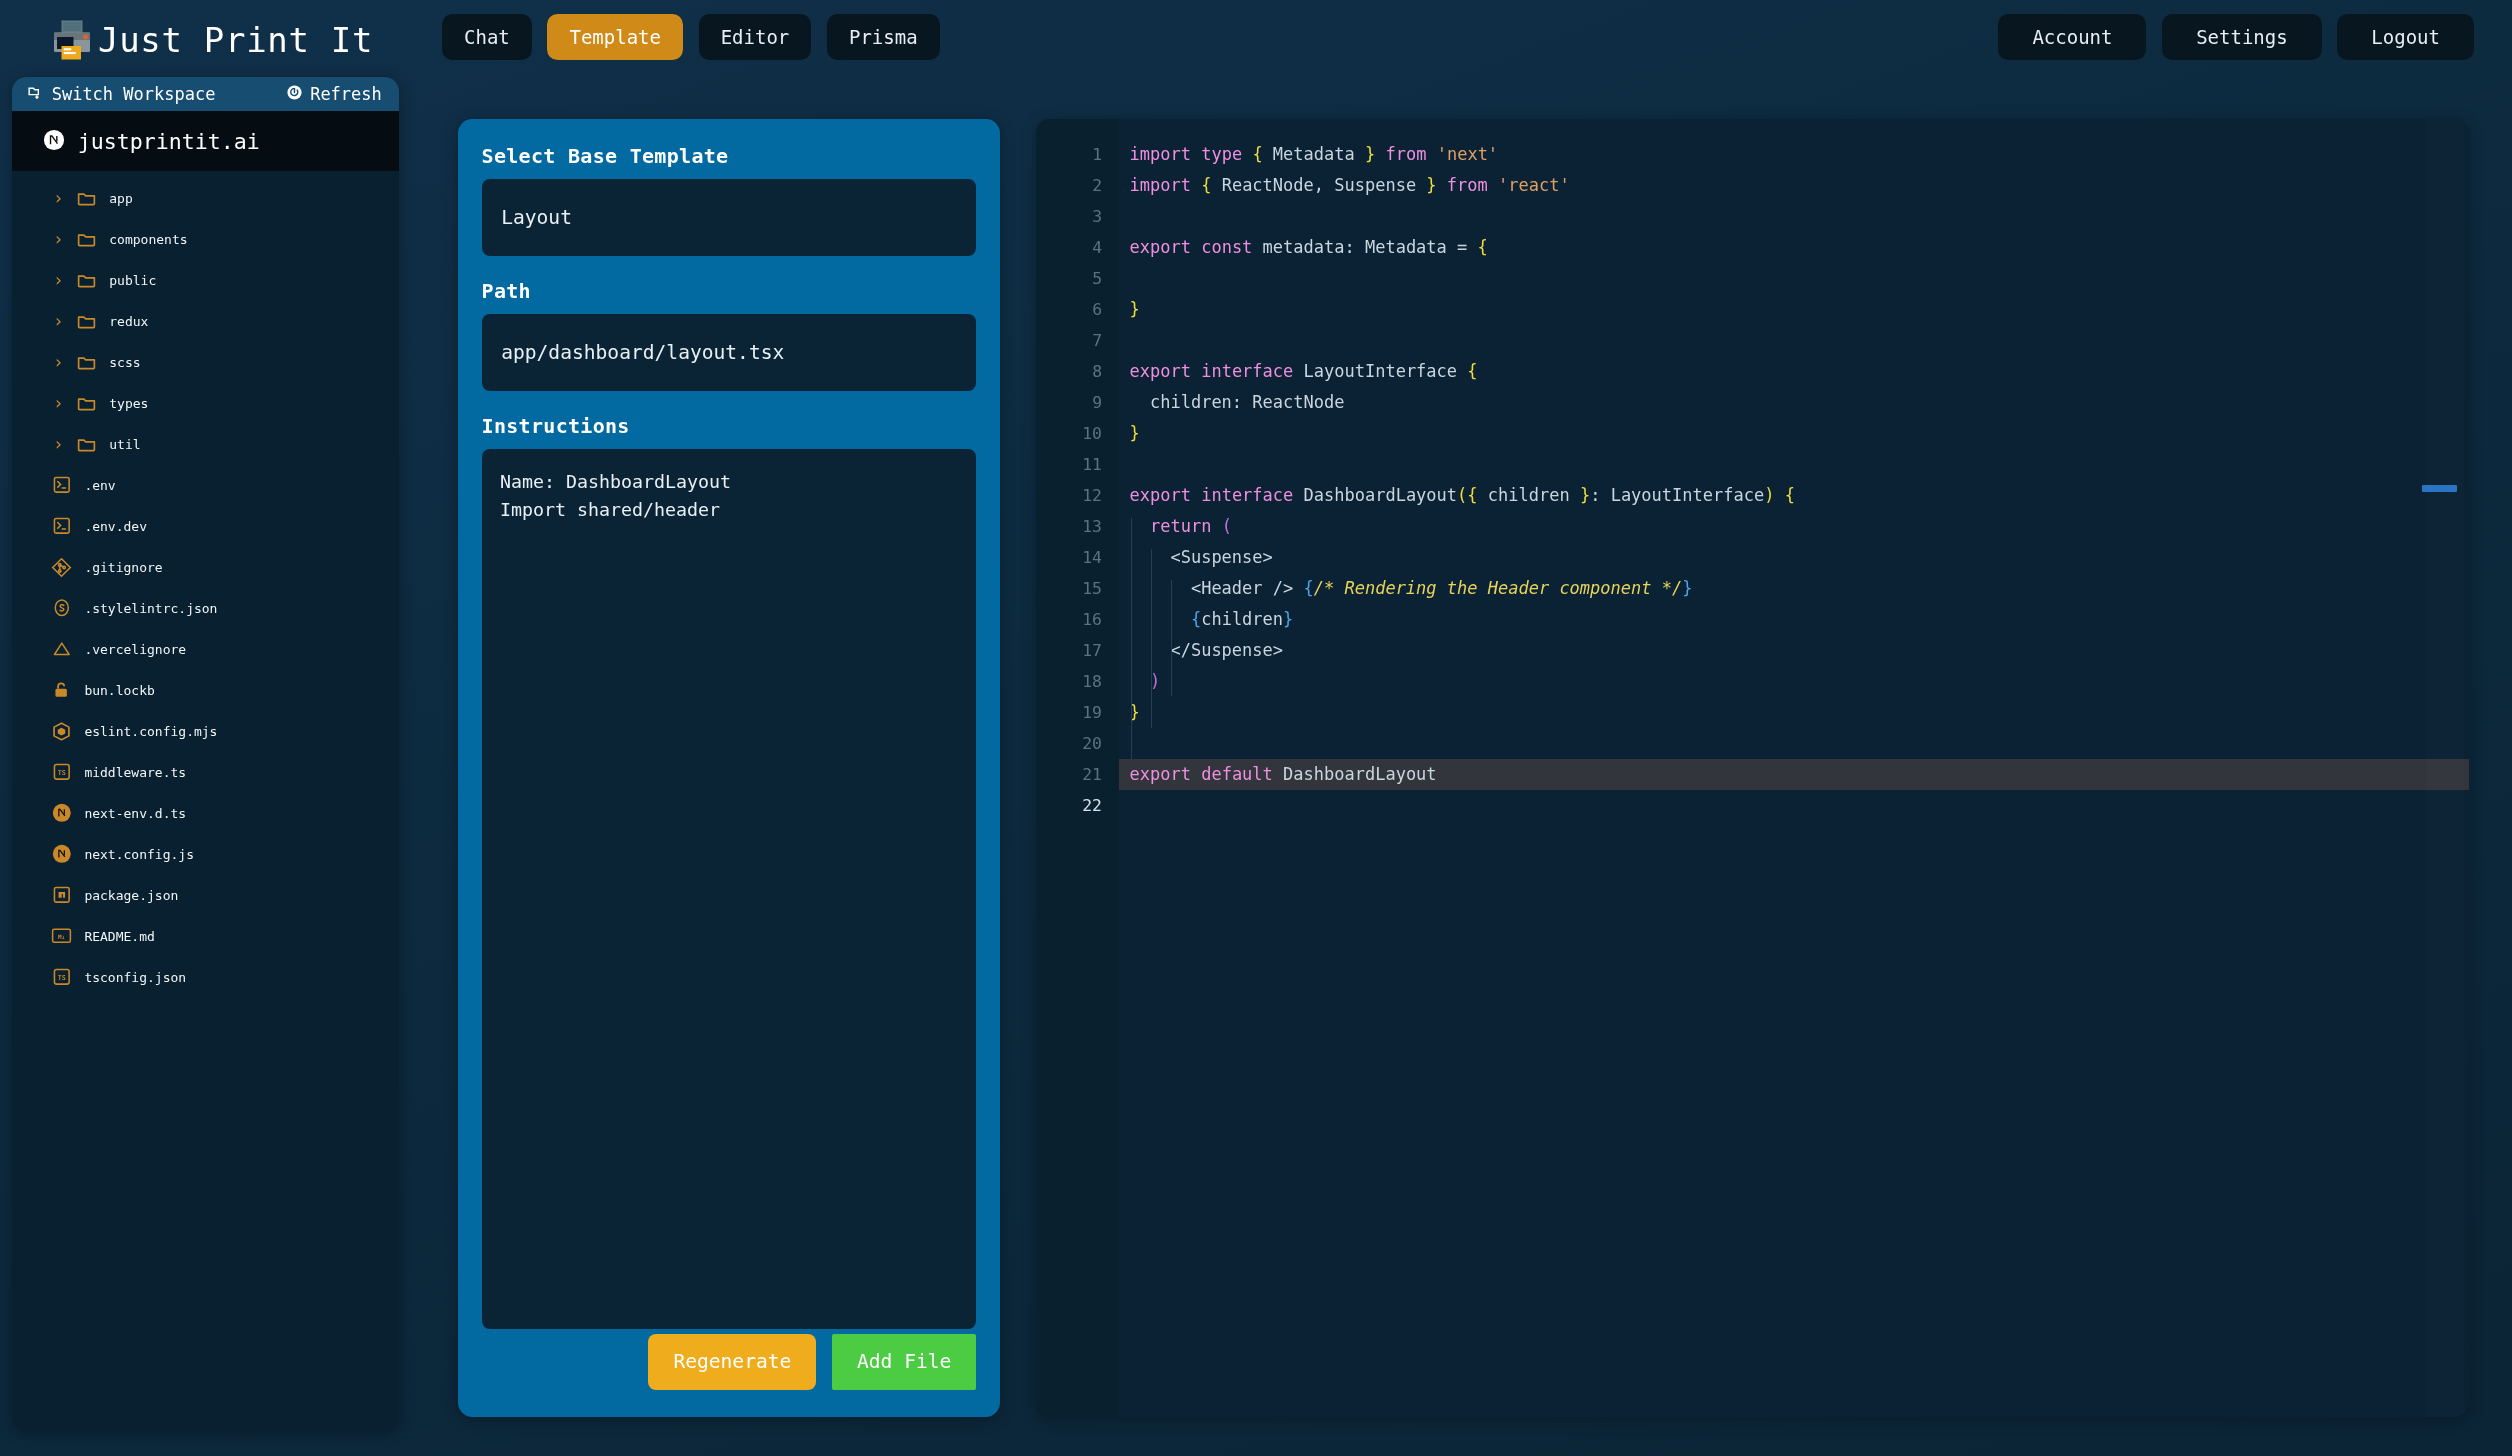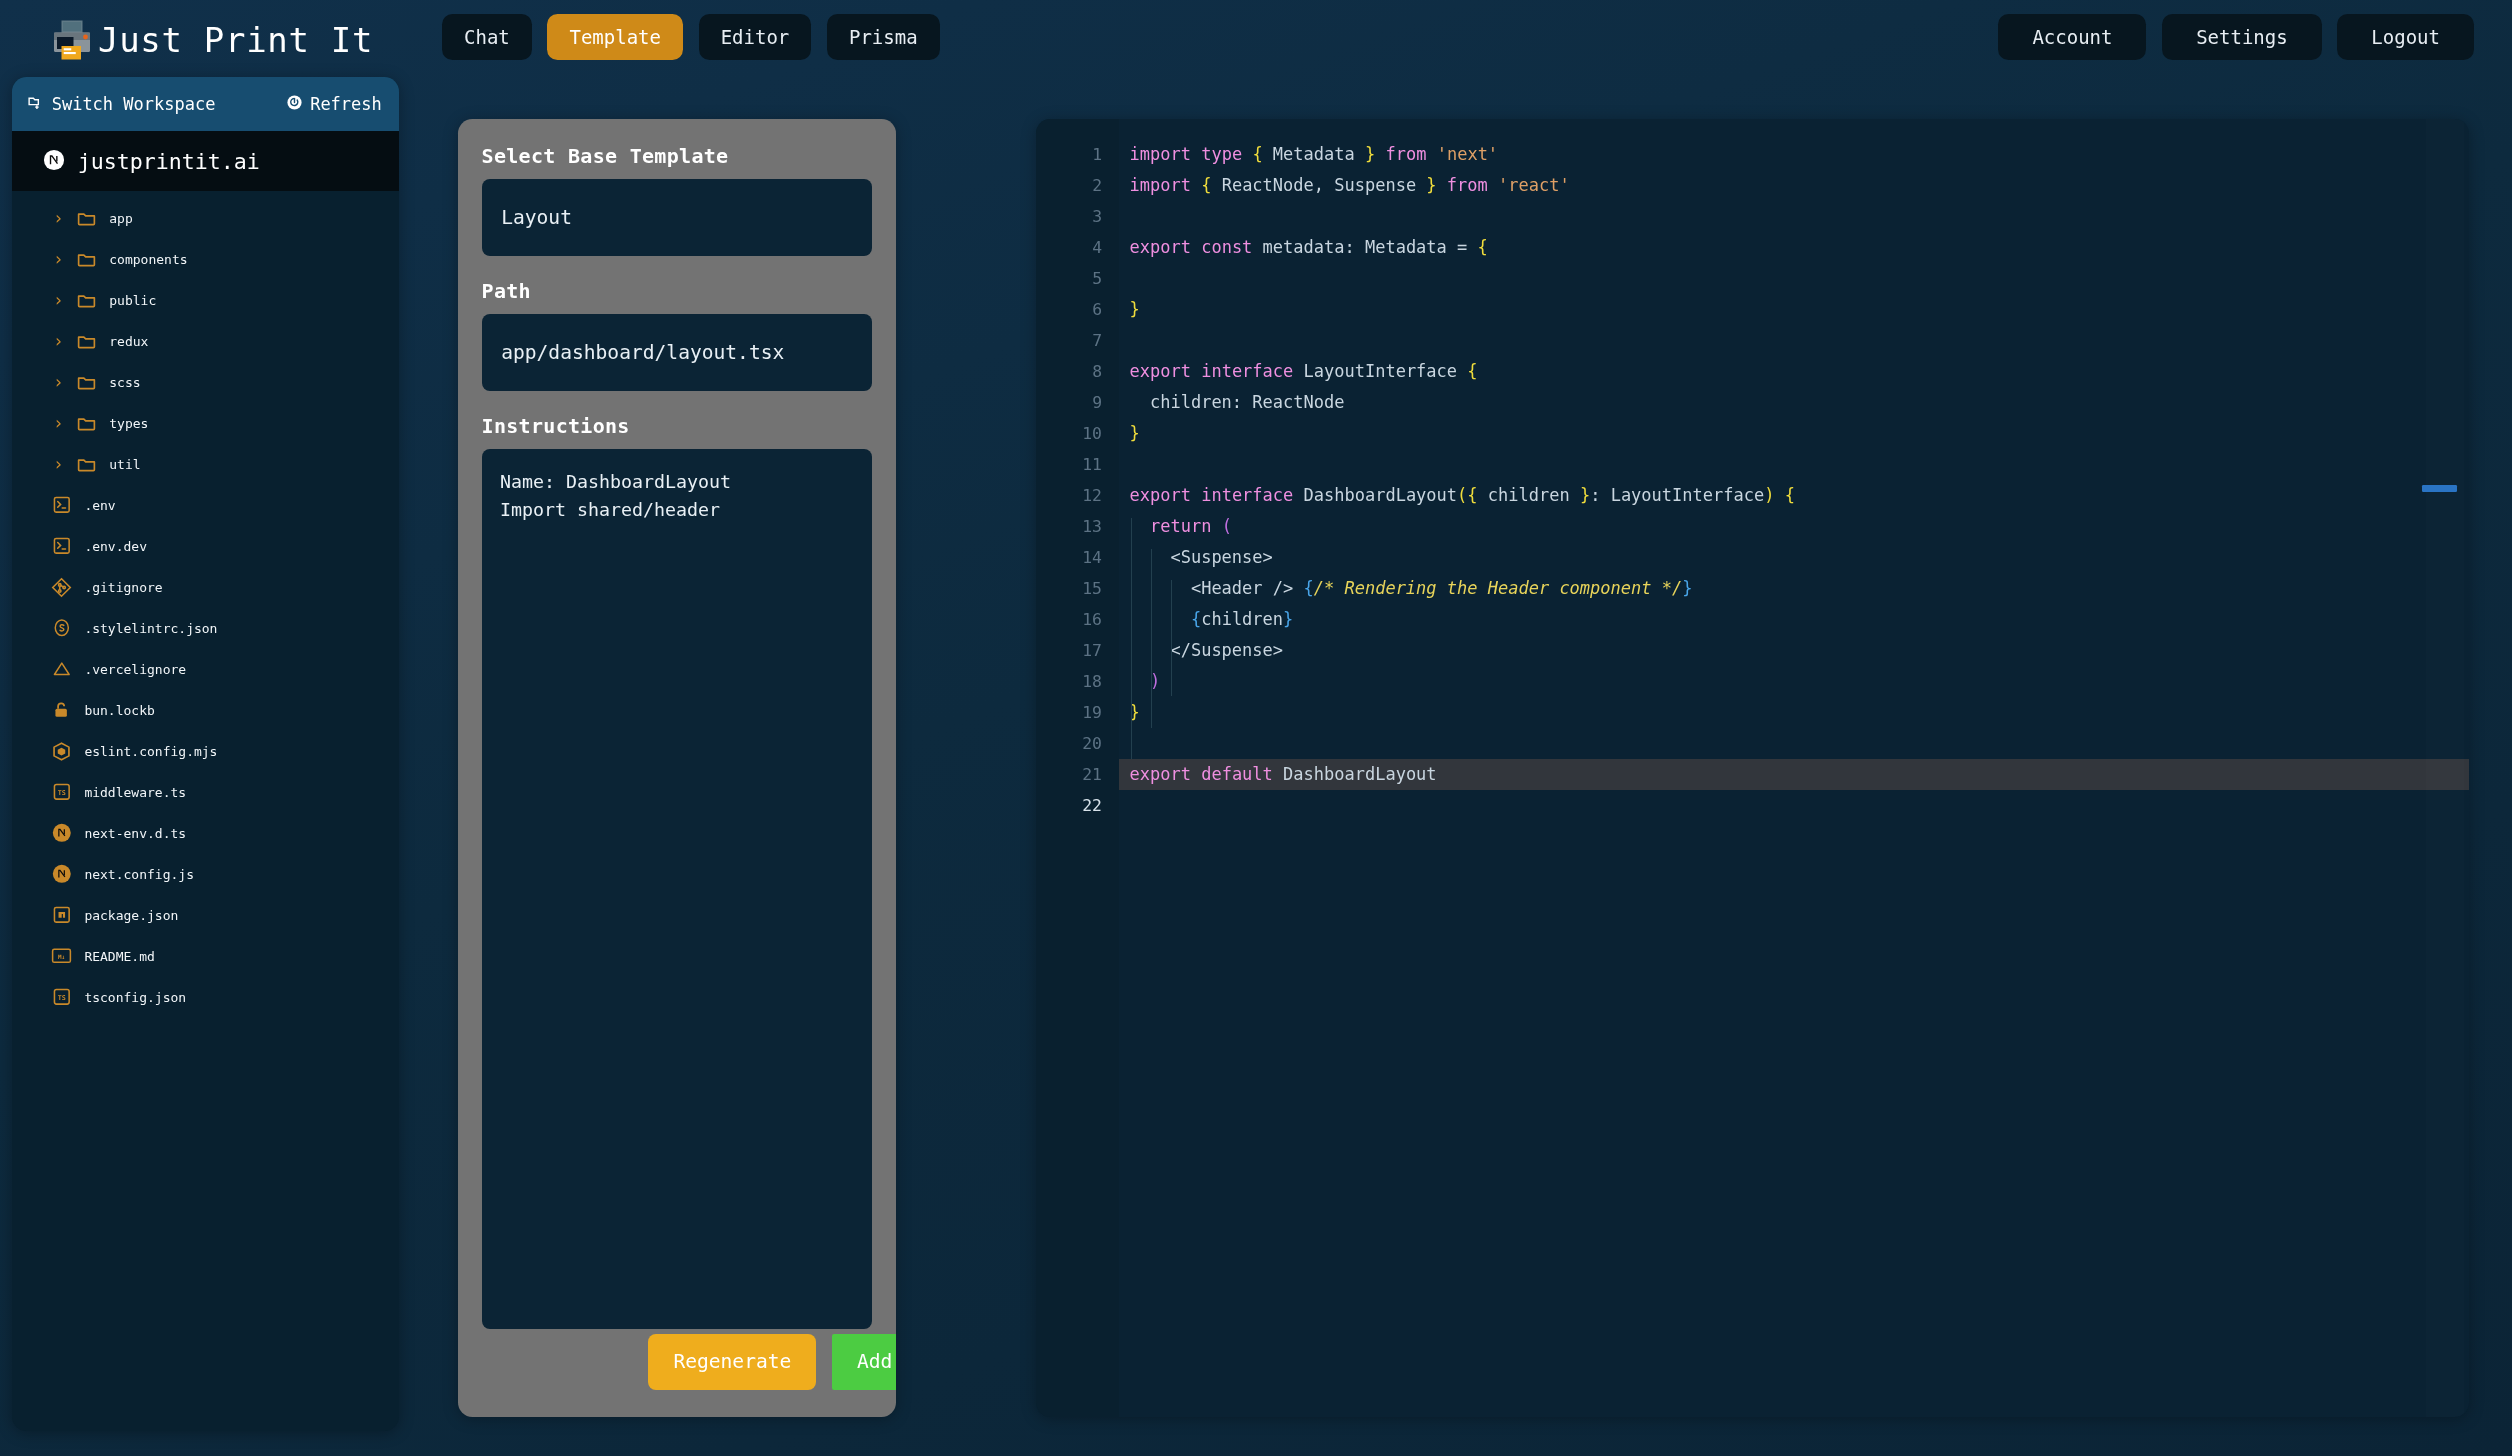--- a/index.html
+++ b/index.html
@@ -65,21 +65,21 @@
   
   .sidebar {
     position: absolute; left: 11.8px; top: 77px;
     width: 387px; height: 1354px;
     background: #08202f;
     border-radius: 14.4px;
     overflow: hidden;
     box-shadow: 0 2px 14.4px rgba(0,0,0,0.30);
   }
   .ws-header {
-    height: 54px; background: #174d70;
+    height: 34px; background: #174d70;
     display: flex; align-items: center; justify-content: space-between;
     padding: 0 17px 0 15.7px;
   }
   .ws-switch, .ws-refresh {
     display: flex; align-items: center; gap: 7.2px;
     color: #ffffff; font-size: 17px; cursor: pointer;
     font-family: "DejaVu Sans Mono", monospace; white-space: nowrap;
   }
   .ws-row {
     height: 60px; background: #050d12;
@@ -105,22 +105,22 @@
   }
   .tree-row .nm {
     margin-left: 11px; color: #f2f6f9; font-size: 13px;
     font-family: "DejaVu Sans Mono", monospace; white-space: nowrap;
   }
   .tree-row.file { padding-left: 38px; }
 
   
   .form-panel {
     position: absolute; left: 458px; top: 119px;
-    width: 438px; height: 1298px;
-    background: #737373;
+    width: 542px; height: 1298px;
+    background: #0369a1;
     border-radius: 14.4px;
     box-shadow: 0 2px 14.4px rgba(0,0,0,0.28);
     overflow: hidden;
   }
   .fp-inner { padding: 25px 23.6px 0 23.6px; }
   .fp-label {
     color: #ffffff; font-size: 20px; font-weight: bold;
     font-family: "DejaVu Sans Mono", monospace;
     margin-bottom: 10.5px; letter-spacing: 0.3px;
   }

